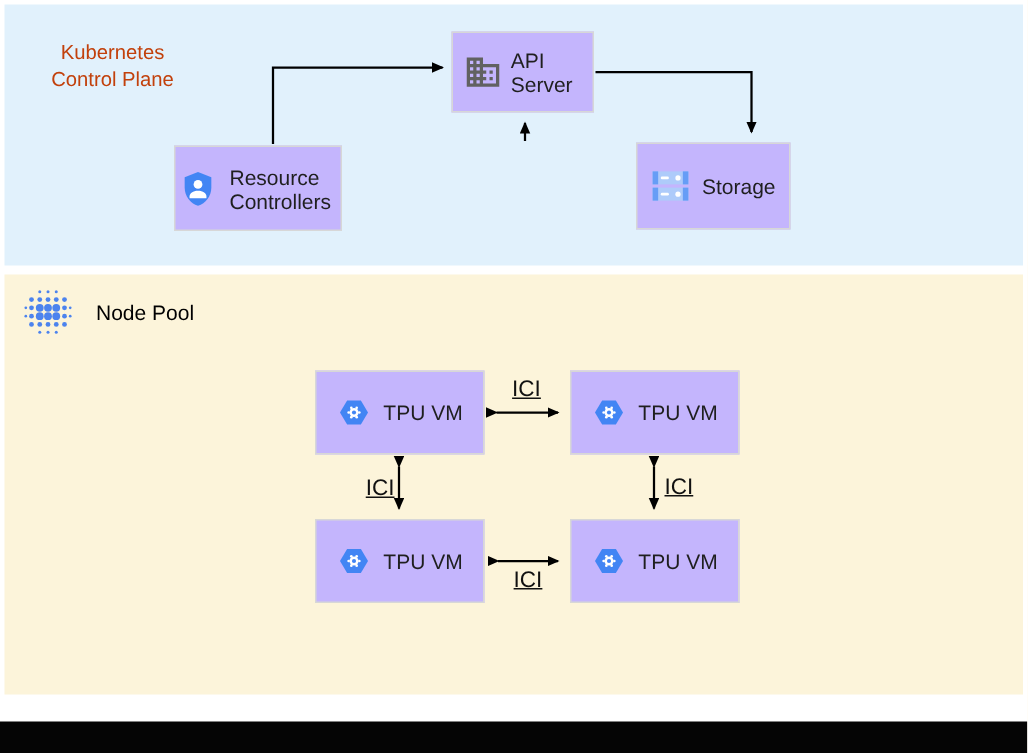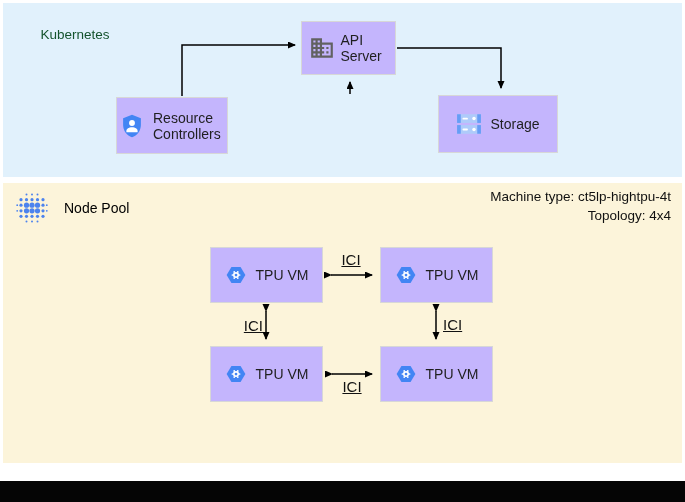--- a/index.html
+++ b/index.html
@@ -5,39 +5,39 @@
   html,body{margin:0;padding:0;background:#ffffff;}
   .screen{
     position:relative;width:685px;height:502px;overflow:hidden;
     font-family:"Liberation Sans", sans-serif;color:#1f1f1f;background:#ffffff;
   }
   .panel{position:absolute;}
   .panel.control-plane{left:3px;top:3px;width:679px;height:174px;background:#e1f1fc;}
   .panel.node-pool{left:3px;top:183px;width:679px;height:280px;background:#fcf4da;}
   .cp-title{
     position:absolute;left:14px;top:26px;width:122px;text-align:center;
-    font-size:13.5px;line-height:18px;color:#14532d;
+    font-size:13.5px;line-height:18px;color:#c2410c;
   }
   .np-title{position:absolute;left:64px;top:200px;font-size:14px;color:#000000;}
   .np-icon{position:absolute;left:16px;top:192px;width:32px;height:32px;}
   .machine-info{
     position:absolute;right:14px;top:188px;text-align:right;
     font-size:13.5px;line-height:18.5px;color:#111;
   }
   .node{
     position:absolute;background:#c4b5fd;border:1px solid #d7d7d7;
     display:flex;align-items:center;justify-content:center;gap:8px;
     box-sizing:border-box;font-size:14px;color:#1f1f1f;
   }
   .node .lbl{max-width:72px;}
   .node.api-server{left:301px;top:21px;width:95px;height:54px;gap:6px;}
   .node.api-server .lbl{max-width:48px;}
   .node.resource-controllers{left:116px;top:97px;width:112px;height:57px;}
   .node.scheduler{left:285px;top:95px;width:134px;height:58px;}
-  .node.storage{left:438px;top:95px;width:120px;height:58px;}
+  .node.storage{left:424px;top:95px;width:103px;height:58px;}
   .node.tpu{width:113px;height:56px;gap:9px;text-align:center;}
   .node.tpu .lbl{max-width:none;white-space:nowrap;}
   .node.tpu-tl{left:210px;top:247px;}
   .node.tpu-tr{left:380px;top:247px;}
   .node.tpu-bl{left:210px;top:346px;}
   .node.tpu-br{left:380px;top:346px;}
   .icon{flex:0 0 auto;display:block;}
   svg.arrows{position:absolute;left:0;top:0;pointer-events:none;}
   .ici{
     position:absolute;font-size:15px;color:#111;width:26px;text-align:center;text-decoration:underline;
@@ -53,20 +53,21 @@
 </head>
 <body>
 
 <div class="screen">
 
   <div class="panel control-plane"></div>
   <div class="panel node-pool"></div>
 
   <div class="cp-title">
     <div>Kubernetes</div>
+    <div>Control Plane</div>
   </div>
 
   <svg class="arrows" width="685" height="502" viewBox="0 0 685 502">
     <defs>
       <marker id="ah" markerWidth="9" markerHeight="8" refX="7" refY="3.5" orient="auto" markerUnits="userSpaceOnUse">
         <path d="M0,0 L8,3.5 L0,7 Z" fill="#000"></path>
       </marker>
     </defs>
     <g stroke="#000" stroke-width="1.5" fill="none">
       <path d="M182,96 V45 H295" marker-end="url(#ah)"></path>
@@ -145,24 +146,20 @@
         <circle cx="16" cy="29.5" r="1.0"></circle>
         <circle cx="21.5" cy="29.5" r="1.0"></circle>
       <circle cx="1.2" cy="13.2" r="0.9"></circle>
         <circle cx="1.2" cy="18.8" r="0.9"></circle>
       <circle cx="30.8" cy="13.2" r="0.9"></circle>
         <circle cx="30.8" cy="18.8" r="0.9"></circle>
     </g>
   </svg>
   <div class="np-title">Node Pool</div>
 
-  <div class="machine-info">
-    <div>Machine type: ct5lp-hightpu-4t</div>
-    <div>Topology: 4x4</div>
-  </div>
 
   <div class="node tpu tpu-tl">
     <svg class="icon tpu-ic" width="22" height="22" viewBox="0 0 24 24">
   <polygon points="1.8,12 7,3.2 17,3.2 22.2,12 17,20.8 7,20.8" fill="#4285f4"></polygon>
   <g fill="#ffffff">
     <circle cx="12" cy="12" r="3.3"></circle>
     <circle cx="15.9" cy="12" r="0.95"></circle>
           <circle cx="8.1" cy="12" r="0.95"></circle>
     <circle cx="13.95" cy="8.62" r="0.95"></circle>
           <circle cx="10.05" cy="8.62" r="0.95"></circle>

